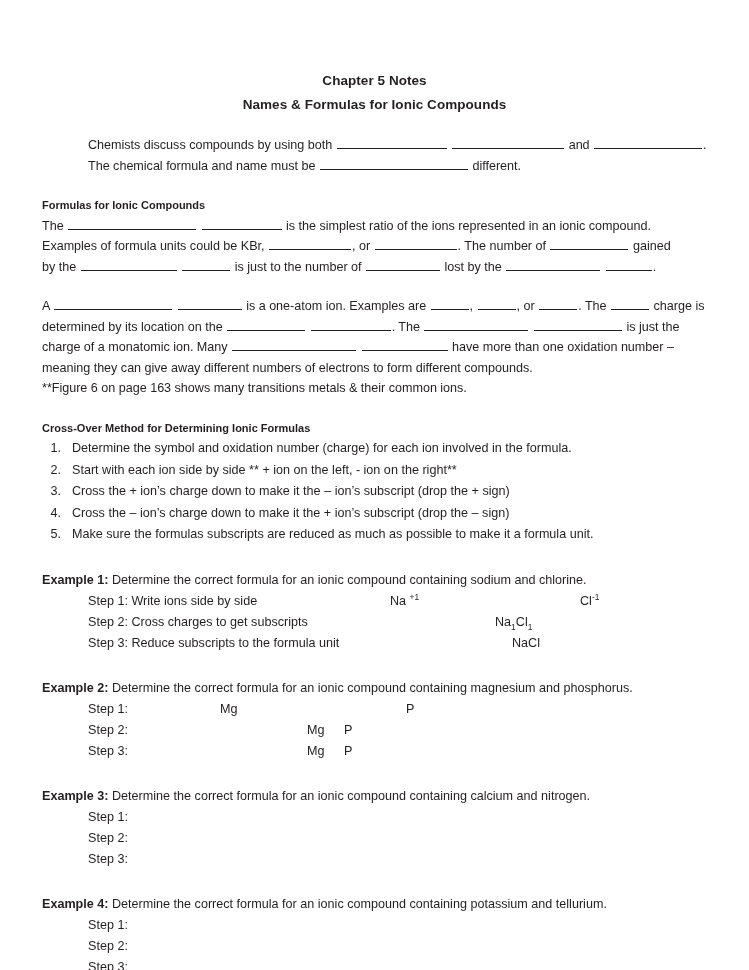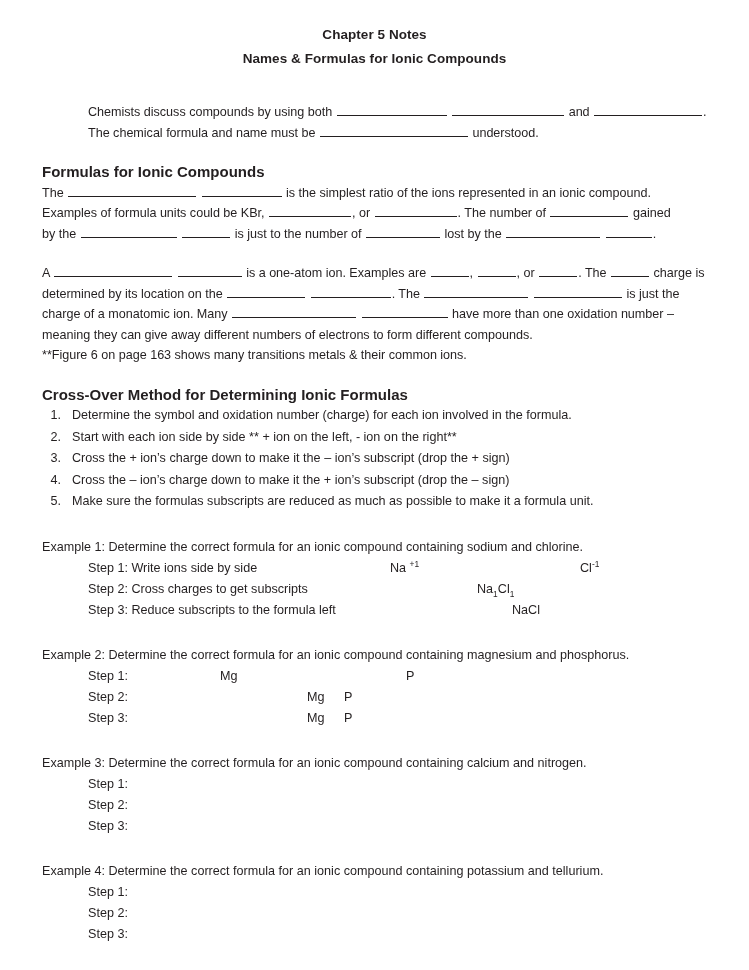--- a/index.html
+++ b/index.html
@@ -23,36 +23,36 @@
   }
 
   
   .doc-title {
     text-align: center;
     font-weight: bold;
     font-size: 13.5px;
     line-height: 22px;
     letter-spacing: 0.05px;
   }
-  #title-block { padding-top: 24px; }
+  #title-block { padding-top: 24px; margin-top: 46px; }
   #title-block .doc-title + .doc-title { margin-top: 2px; }
 
   
   .line {
     font-size: 12.6px;
     line-height: 20.5px;
     white-space: pre-wrap;
     letter-spacing: -0.02px;
   }
-  .indent-para { margin-left: 88px; margin-top: 13px; }
+  .indent-para { margin-left: 88px; }
   .block { margin-left: 42px; }
 
   .section-head {
     font-weight: bold;
-    font-size: 15px;
+    font-size: 11px;
     line-height: 20.5px;
     margin-left: 42px;
   }
   .gap-md { height: 19px; }
   .gap-lg { height: 24px; }
 
   
   .blank {
     display: inline-block;
     border-bottom: 1.15px solid #231f20;
@@ -77,21 +77,21 @@
     box-sizing: border-box;
   }
   .num-item .num-text { flex: 1 1 auto; }
 
   
   .example-head {
     font-size: 12.6px;
     line-height: 21px;
     margin-left: 42px;
   }
-  .example-head .ex-label { font-weight: normal; text-align: right; }
+  .example-head .ex-label { font-weight: bold; text-align: right; }
 
   .step-row {
     position: relative;
     height: 21px;
     font-size: 12.6px;
     line-height: 21px;
   }
   .step-label {
     position: absolute;
     left: 88px;
@@ -113,21 +113,21 @@
 
   <div id="title-block">
     <div class="doc-title">Chapter 5 Notes</div>
     <div class="doc-title">Names &amp; Formulas for Ionic Compounds</div>
   </div>
 
   <div class="gap-md"></div>
 
   <div class="indent-para">
     <div class="line"><span>Chemists discuss compounds by using both </span><span class="blank" style="width:110px"></span><span> </span><span class="blank" style="width:112px"></span><span> and </span><span class="blank" style="width:108px"></span><span>.</span></div>
-    <div class="line"><span>The chemical formula and name must be </span><span class="blank" style="width:148px"></span><span> understood.</span></div>
+    <div class="line"><span>The chemical formula and name must be </span><span class="blank" style="width:148px"></span><span> different.</span></div>
   </div>
 
   <div class="gap-md"></div>
 
   <div class="section-head">Formulas for Ionic Compounds</div>
   <div class="block">
     <div class="line"><span>The </span><span class="blank" style="width:128px"></span><span> </span><span class="blank" style="width:80px"></span><span> is the simplest ratio of the ions represented in an ionic compound.</span></div>
     <div class="line"><span>Examples of formula units could be KBr, </span><span class="blank" style="width:82px"></span><span>, or </span><span class="blank" style="width:82px"></span><span>. The number of </span><span class="blank" style="width:78px"></span><span> gained</span></div>
     <div class="line"><span>by the </span><span class="blank" style="width:96px"></span><span> </span><span class="blank" style="width:48px"></span><span> is just to the number of </span><span class="blank" style="width:74px"></span><span> lost by the </span><span class="blank" style="width:94px"></span><span> </span><span class="blank" style="width:46px"></span><span>.</span></div>
   </div>
@@ -173,24 +173,24 @@
   <div id="examples-container">
       <div>
         <div class="example-head"><span class="ex-label">Example 1:</span><span> Determine the correct formula for an ionic compound containing sodium and chlorine.</span></div>
         <div class="step-row">
           <span class="step-label">Step 1: Write ions side by side</span>
           <span class="step-cell" style="left: 390px;">Na <sup>+1</sup></span>
           <span class="step-cell" style="left: 580px;">Cl<sup>-1</sup></span>
         </div>
         <div class="step-row">
           <span class="step-label">Step 2: Cross charges to get subscripts</span>
-          <span class="step-cell" style="left: 477px;">Na<sub>1</sub>Cl<sub>1</sub></span>
-        </div>
-        <div class="step-row">
-          <span class="step-label">Step 3: Reduce subscripts to the formula left</span>
+          <span class="step-cell" style="left: 495px;">Na<sub>1</sub>Cl<sub>1</sub></span>
+        </div>
+        <div class="step-row">
+          <span class="step-label">Step 3: Reduce subscripts to the formula unit</span>
           <span class="step-cell" style="left: 484px; margin-left: 28px;">NaCl</span>
         </div>
         <div class="gap-lg"></div>
       </div>
       <div>
         <div class="example-head"><span class="ex-label">Example 2:</span><span> Determine the correct formula for an ionic compound containing magnesium and phosphorus.</span></div>
         <div class="step-row">
           <span class="step-label">Step 1:</span>
           <span class="step-cell" style="left: 220px;">Mg</span>
           <span class="step-cell" style="left: 406px;">P</span>

